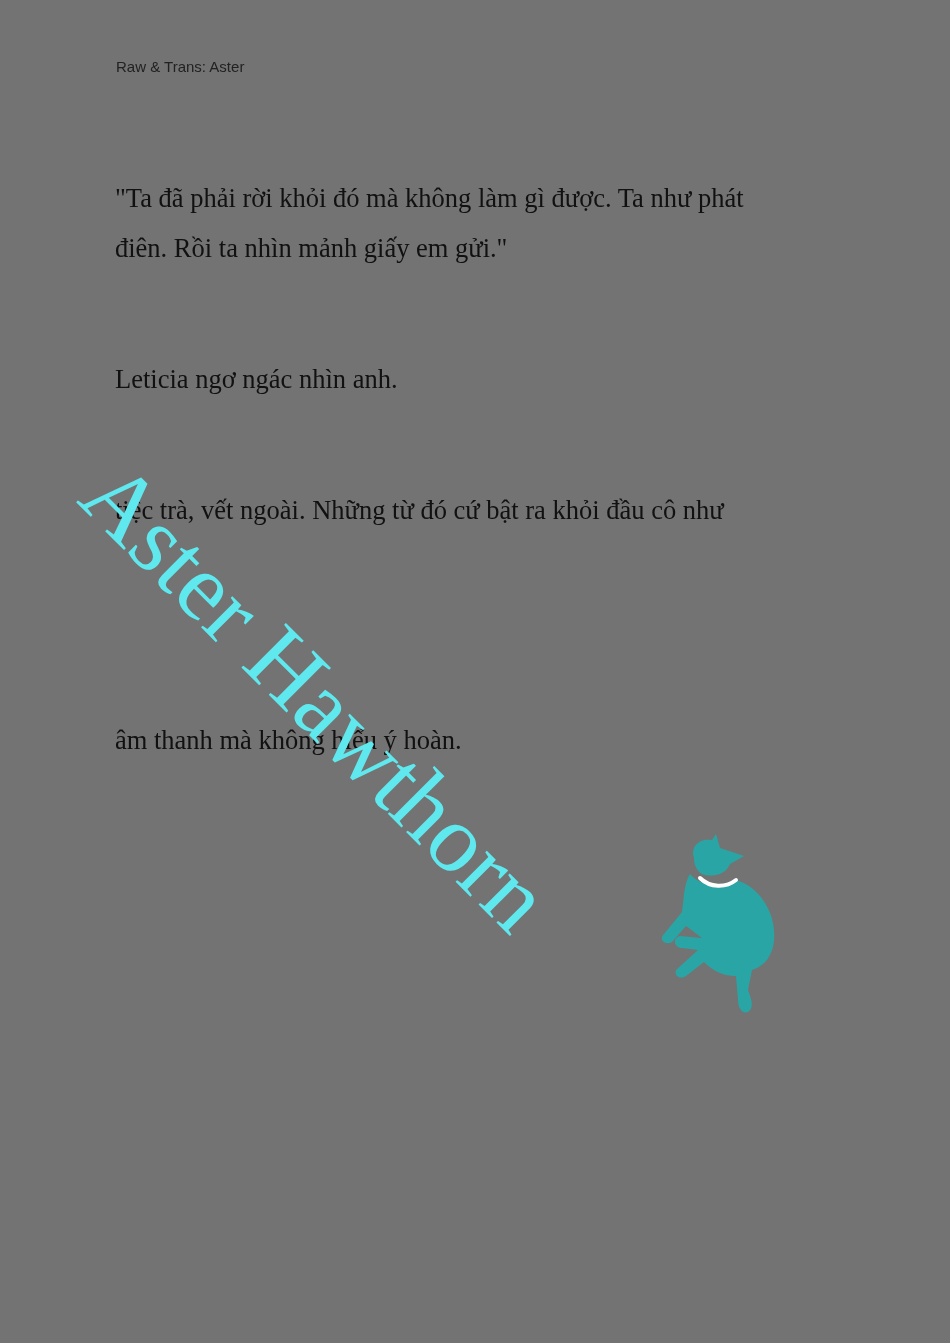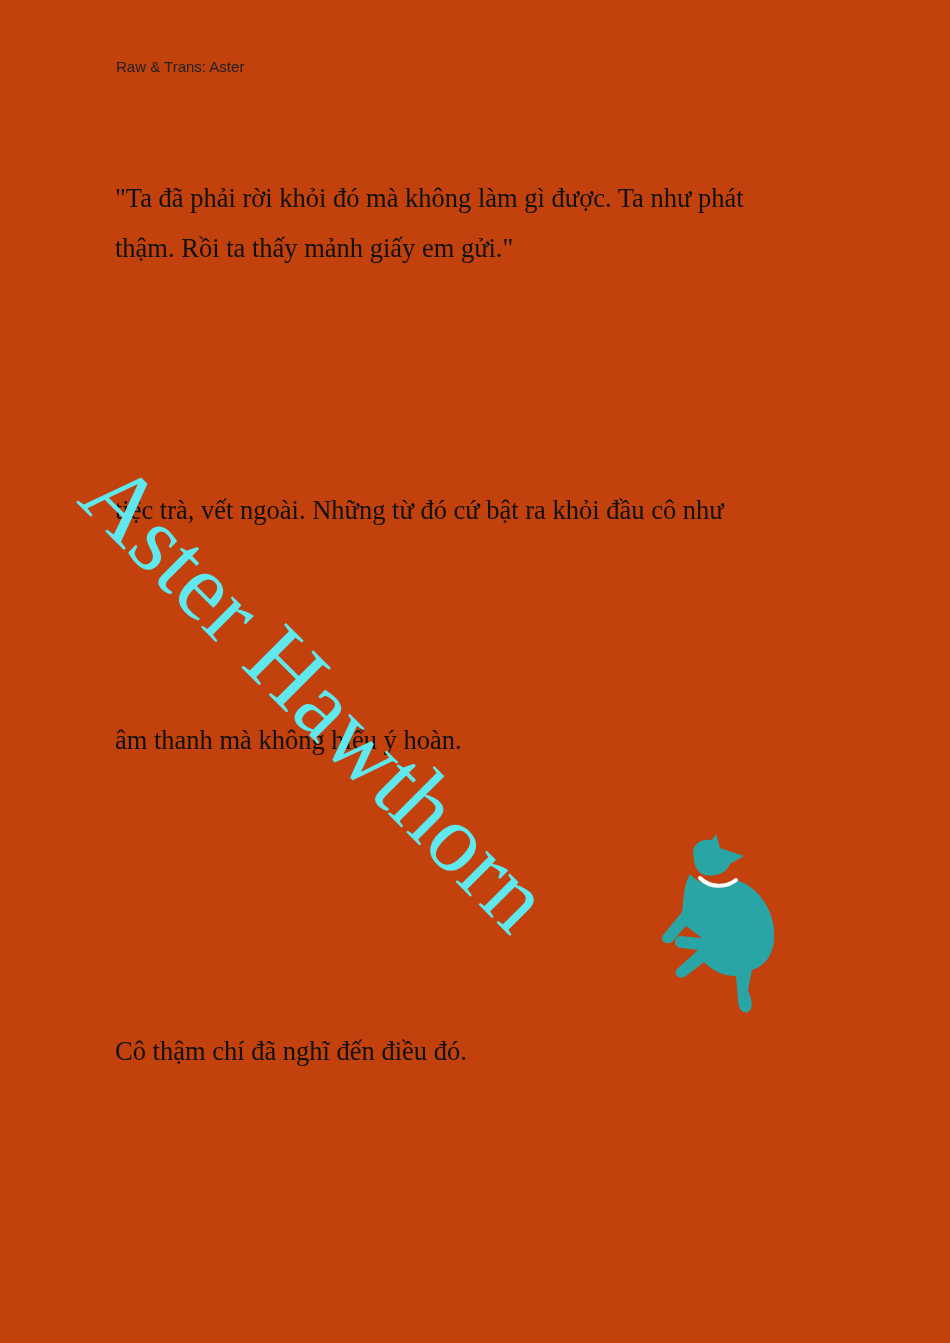--- a/index.html
+++ b/index.html
@@ -11,21 +11,21 @@
       width: 950px;
       height: 1343px;
       position: relative;
       overflow: hidden;
     }
     .page {
       position: absolute;
       left: 0; top: 0;
       width: 950px;
       height: 1343px;
-      background: #c2410c;
+      background: #737373;
     }
     .header {
       position: absolute;
       left: 116px;
       top: 58px;
       font-family: "Liberation Sans", sans-serif;
       font-size: 15px;
       color: #222222;
       white-space: nowrap;
     }
@@ -65,36 +65,36 @@
   </style>
 </head>
 <body>
 
 <div class="page">
 
   <div class="header">Raw &amp; Trans: Aster</div>
 
   <div class="para" style="top:173px;">
     <span class="line">"Ta đã phải rời khỏi đó mà không làm gì được. Ta như phát</span>
-    <span class="line">thậm. Rồi ta thấy mảnh giấy em gửi."</span>
+    <span class="line">điên. Rồi ta nhìn mảnh giấy em gửi."</span>
   </div>
 
+  <div class="para" style="top:354px;">
+    <span class="line">Leticia ngơ ngác nhìn anh.</span>
+  </div>
 
   <div class="para" style="top:485px;">
     <span class="line">tiệc trà, vết ngoài. Những từ đó cứ bật ra khỏi đầu cô như</span>
   </div>
 
   <div class="para" style="top:715px;">
     <span class="line">âm thanh mà không hiểu ý hoàn.</span>
   </div>
 
 
-  <div class="para" style="top:1026px;">
-    <span class="line">Cô thậm chí đã nghĩ đến điều đó.</span>
-  </div>
 
   <div class="watermark">Aster Hawthorn</div>
 
   <svg class="cat" viewBox="0 0 125 185" xmlns="http://www.w3.org/2000/svg">
     <g fill="#2aa5a5">
 
       <path d="M38 28 C34 16 44 8 56 10 L60 4 L64 18 L88 26 L74 34 C70 44 58 48 46 44 C40 40 38 34 38 28 Z"></path>
 
       <path d="M34 44 C44 56 62 58 78 50 C96 52 116 74 118 100 C120 122 110 136 96 140 L92 160 C96 170 98 178 92 182 C86 184 82 178 82 170 L80 146 C66 146 56 140 48 132 L30 146 C24 150 18 146 20 140 L42 120 L26 118 C18 118 16 108 24 106 L46 108 L30 96 L16 112 C10 116 2 110 8 104 L26 82 C28 66 28 54 34 44 Z"></path>
     </g>

